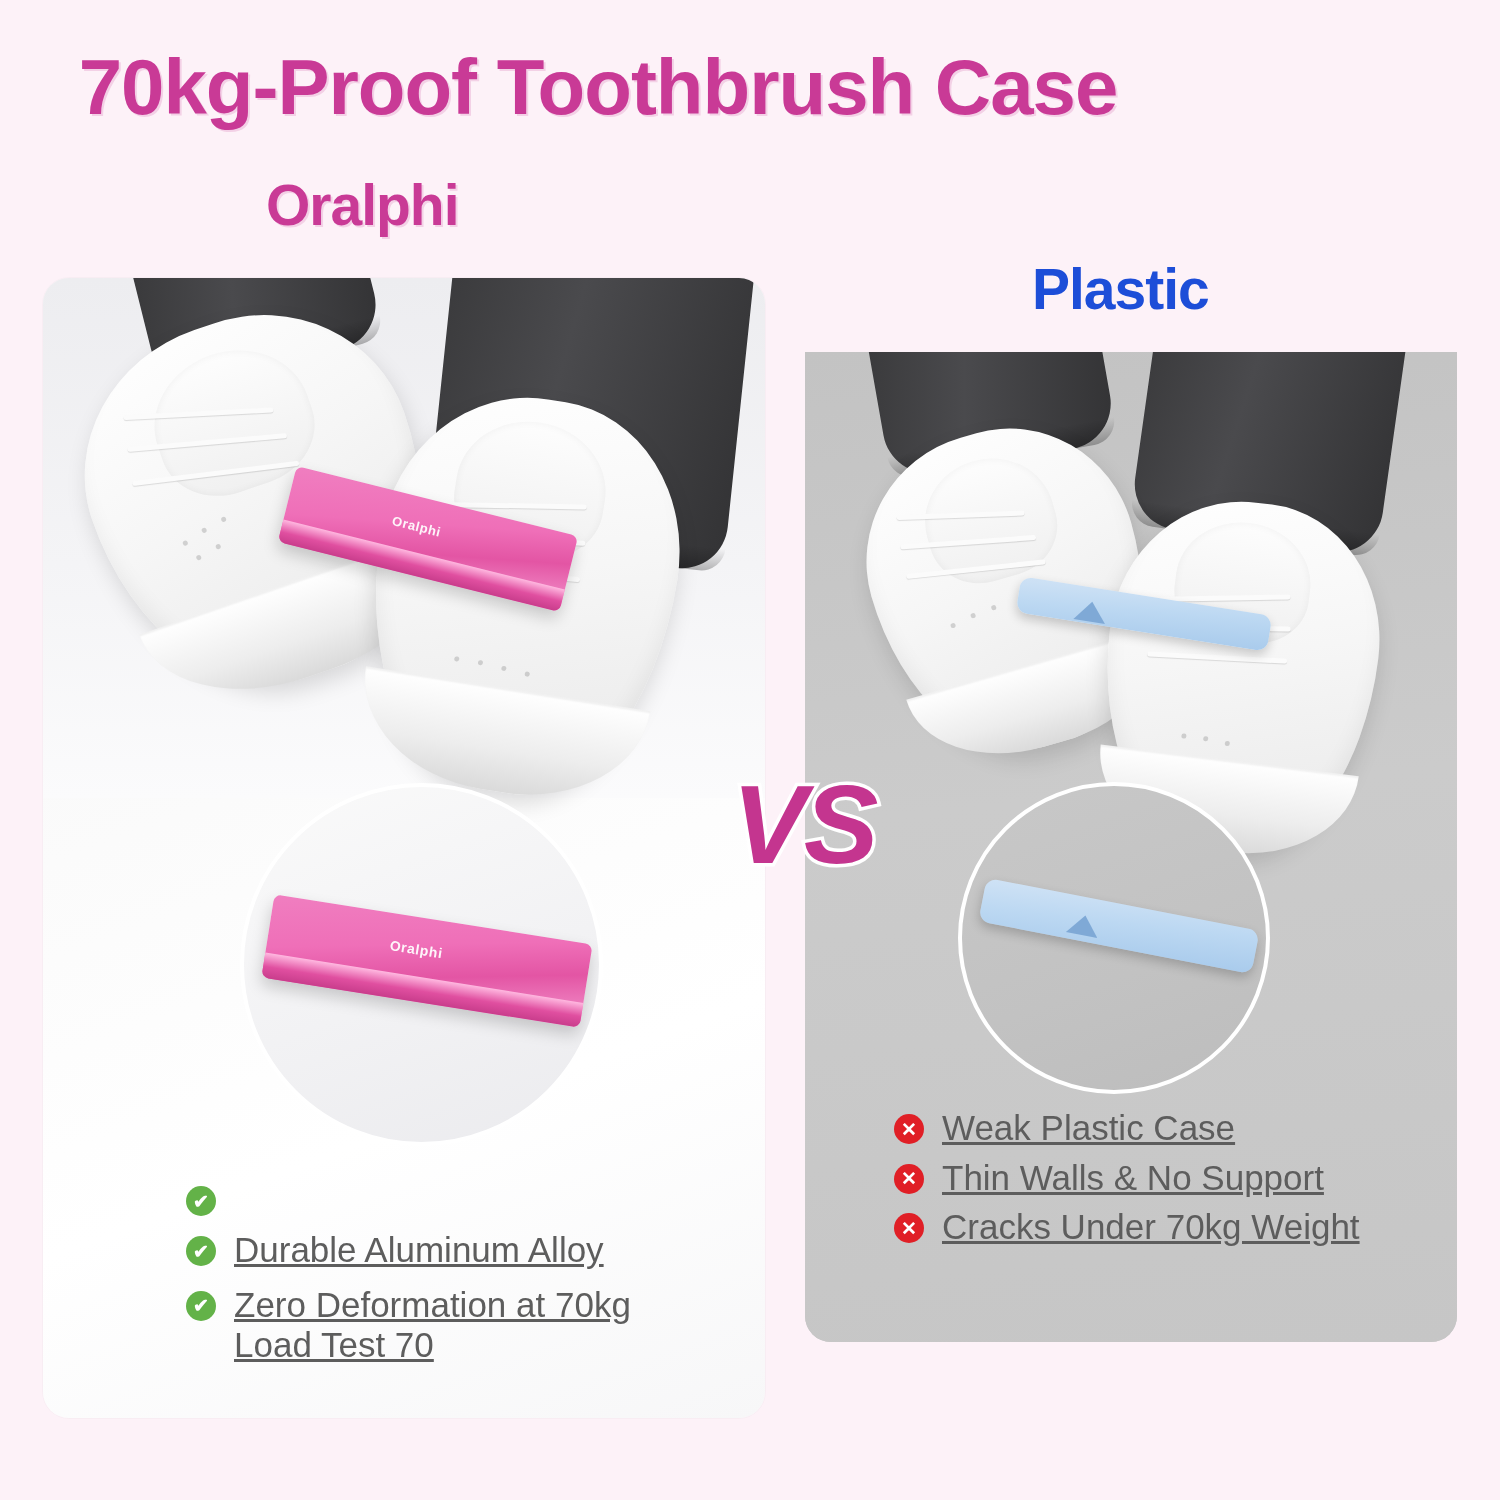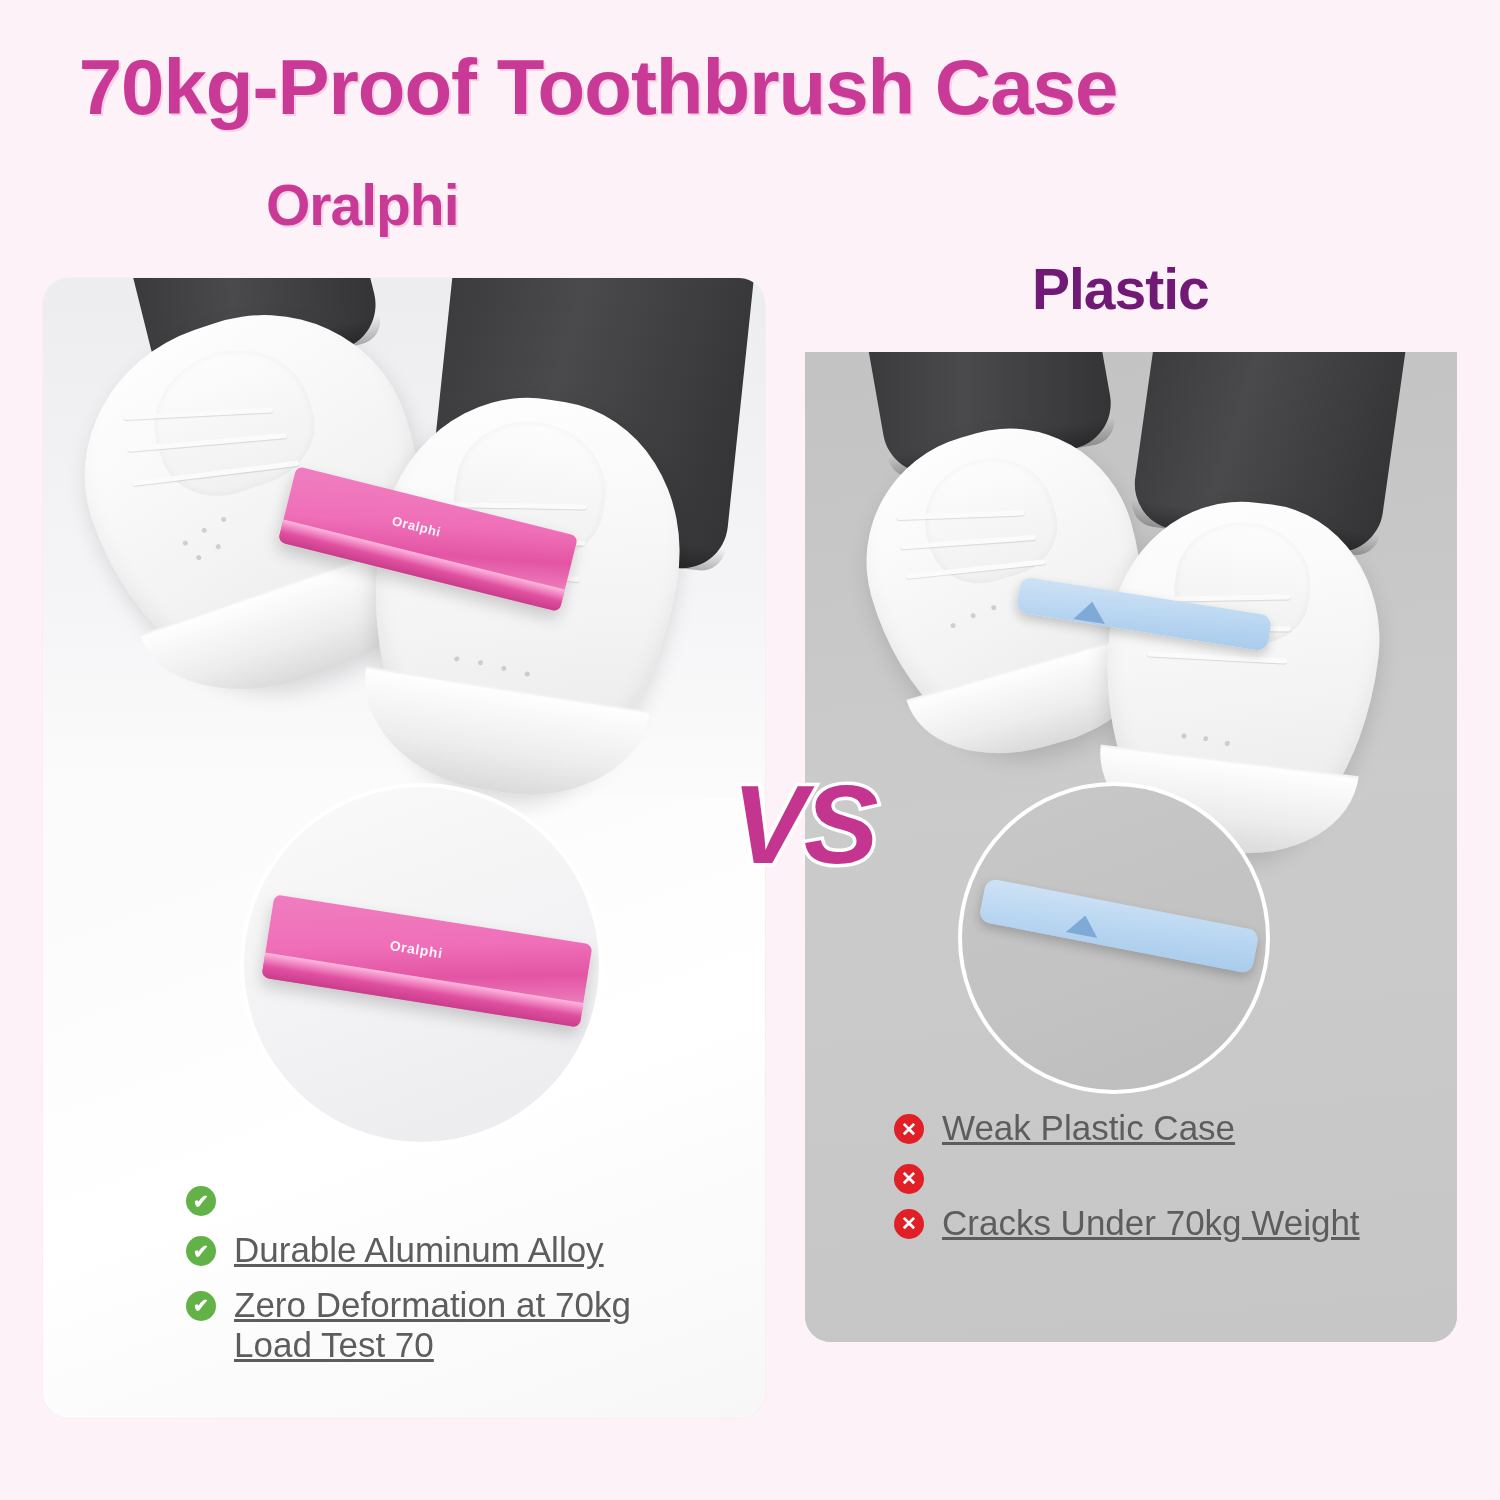--- a/index.html
+++ b/index.html
@@ -21,21 +21,21 @@
   }
   .label-aluminum{
     position:absolute; top:172px; left:266px;
     font-size:57px; font-weight:bold; letter-spacing:-1px;
     color:#c93a96;
     text-shadow:2px 2px 0 rgba(200,60,150,.18);
   }
   .label-plastic{
     position:absolute; top:256px; left:1032px;
     font-size:57px; font-weight:bold; letter-spacing:-1px;
-    color:#701a75;
+    color:#1d4ed8;
   }
 
   
   .panel-left{
     position:absolute; left:43px; top:278px;
     width:722px; height:1140px;
     border-radius:26px;
     overflow:hidden;
     background:linear-gradient(160deg,#f3f3f5 0%,#fafafa 35%,#ffffff 70%,#f7f7f8 100%);
     box-shadow:0 0 0 1px rgba(0,0,0,.02);
@@ -295,18 +295,19 @@
   </div>
 </div>
 
 <div class="bullets bullets-right">
   <div class="bullet">
     <div class="bullet-icon icon-cross">✕</div>
     <div class="bullet-text">Weak Plastic Case</div>
   </div>
   <div class="bullet">
     <div class="bullet-icon icon-cross">✕</div>
+    <div class="bullet-text">Thin Walls &amp; No Support</div>
   </div>
   <div class="bullet">
     <div class="bullet-icon icon-cross">✕</div>
     <div class="bullet-text">Cracks Under 70kg Weight</div>
   </div>
 </div>
 
 </body></html>

